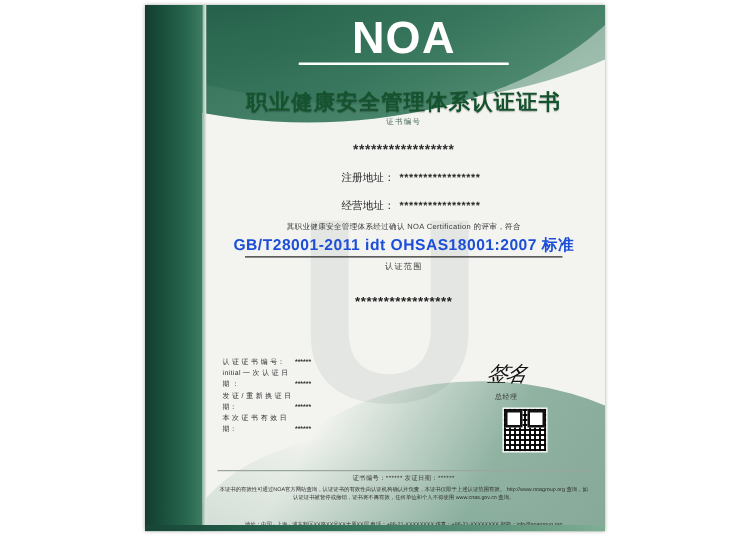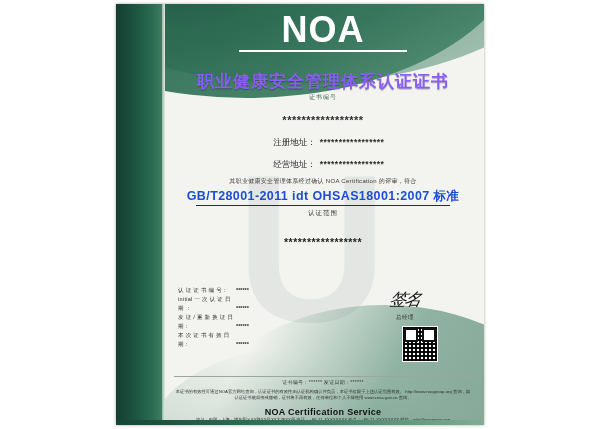--- a/index.html
+++ b/index.html
@@ -156,21 +156,21 @@
     font-family: "Liberation Sans", sans-serif;
   }
 
   
   .cert-title {
     position: absolute;
     left: 0; right: 0; top: 66px;
     text-align: center;
     font-size: 17px;
     font-weight: bold;
-    color: #8b5cf6;
+    color: #14532d;
     letter-spacing: 1px;
     text-shadow: 0 1px 1px rgba(0,0,0,0.3);
   }
   .cert-title-en {
     position: absolute;
     left: 0; right: 0; top: 89px;
     text-align: center;
     font-size: 6px;
     color: #4a6b5e;
     letter-spacing: 1px;
@@ -474,21 +474,20 @@
         <div class="sig-label">总经理</div>
       </div>
 
 
       <div class="qr"></div>
 
       <div class="footer-rule"></div>
       <div class="footer-ids">证书编号：******          发证日期：******</div>
       <div class="footer-note">本证书的有效性可通过NOA官方网站查询，认证证书的有效性由认证机构确认并负责，本证书仅限于上述认证范围有效。
 http://www.noagroup.org 查询，如认证证书被暂停或撤销，证书将不再有效，任何单位和个人不得使用 www.cnas.gov.cn 查询。</div>
-      <div class="footer-brand">NOA Certification Service</div>
       <div class="footer-bottom">地址：中国 · 上海 · 浦东新区XX路XX号XX大厦XX层   电话：+86-21-XXXXXXXX   传真：+86-21-XXXXXXXX   邮箱：info@noagroup.org</div>
 
     </div>
 
     <div class="bottom-strip"></div>
   </div>
 
 </div>
 
 </body></html>

